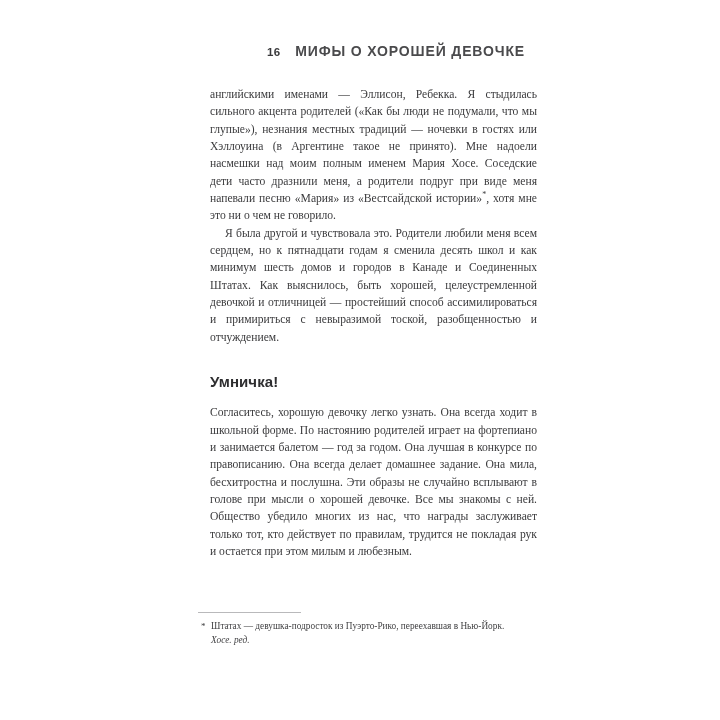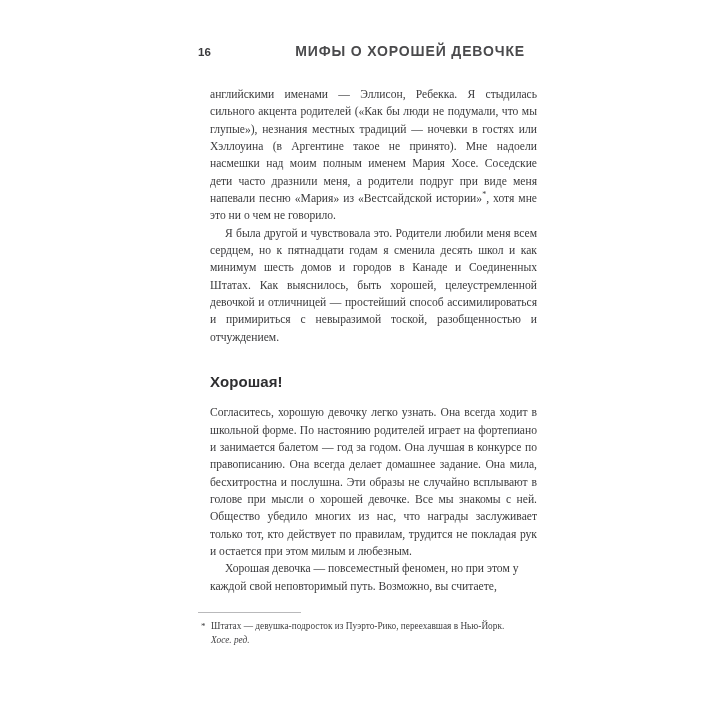--- a/index.html
+++ b/index.html
@@ -26,21 +26,22 @@
 
   
   .running-head {
     position: absolute;
     left: 198px;
     top: 44px;
     width: 327px;
     height: 18px;
     display: flex;
     align-items: baseline;
-    justify-content: space-between;
+    justify-content: flex-end;
+    gap: 15px;
   }
   .folio {
     font-family: "Liberation Sans", "DejaVu Sans", sans-serif;
     font-weight: bold;
     font-size: 11.5px;
     color: #3a3a3c;
     letter-spacing: 0.2px;
     line-height: 1;
   }
   .head-title {
@@ -140,25 +141,24 @@
     <span class="folio">16</span>
     <span class="head-title">МИФЫ О ХОРОШЕЙ ДЕВОЧКЕ</span>
   </div>
 
   <div class="column">
 
     <p class="body-par no-indent"><span>английскими именами — Эллисон, Ребекка. Я стыдилась сильного акцента родителей («Как бы люди не подумали, что мы глупые»), незнания местных традиций — ночевки в гостях или Хэллоуина (в Аргентине такое не принято). Мне надоели насмешки над моим полным именем Мария Хосе. Соседские дети часто дразнили меня, а родители подруг при виде меня напевали песню «Мария» из «Вестсайдской истории»</span><sup class="fn-ref">*</sup><span>, хотя мне это ни о чем не говорило.</span></p>
 
     <p class="body-par">Я была другой и чувствовала это. Родители любили меня всем сердцем, но к пятнадцати годам я сменила десять школ и как минимум шесть домов и городов в Канаде и Соединенных Штатах. Как выяснилось, быть хорошей, целеустремленной девочкой и отличницей — простейший способ ассимилироваться и примириться с невыразимой тоской, разобщенностью и отчуждением.</p>
 
-    <h2 class="section-heading">Хорошая!</h2>
+    <h2 class="section-heading">Умничка!</h2>
 
     <p class="body-par no-indent">Согласитесь, хорошую девочку легко узнать. Она всегда ходит в школьной форме. По настоянию родителей играет на фортепиано и занимается балетом — год за годом. Она лучшая в конкурсе по правописанию. Она всегда делает домашнее задание. Она мила, бесхитростна и послушна. Эти образы не случайно всплывают в голове при мысли о хорошей девочке. Все мы знакомы с ней. Общество убедило многих из нас, что награды заслуживает только тот, кто действует по правилам, трудится не покладая рук и остается при этом милым и любезным.</p>
 
-    <p class="body-par last-left">Хорошая девочка — повсеместный феномен, но при этом у каждой свой неповторимый путь. Возможно, вы считаете,</p>
 
   </div>
 
   <div class="footnote-block">
     <div class="footnote-rule"></div>
     <p class="footnote-text"><span class="footnote-marker">*</span><span>Штатах — девушка-подросток из Пуэрто-Рико, переехавшая в Нью-Йорк. </span><span class="footnote-source">Хосе. ред.</span></p>
   </div>
 
 </div>
 

